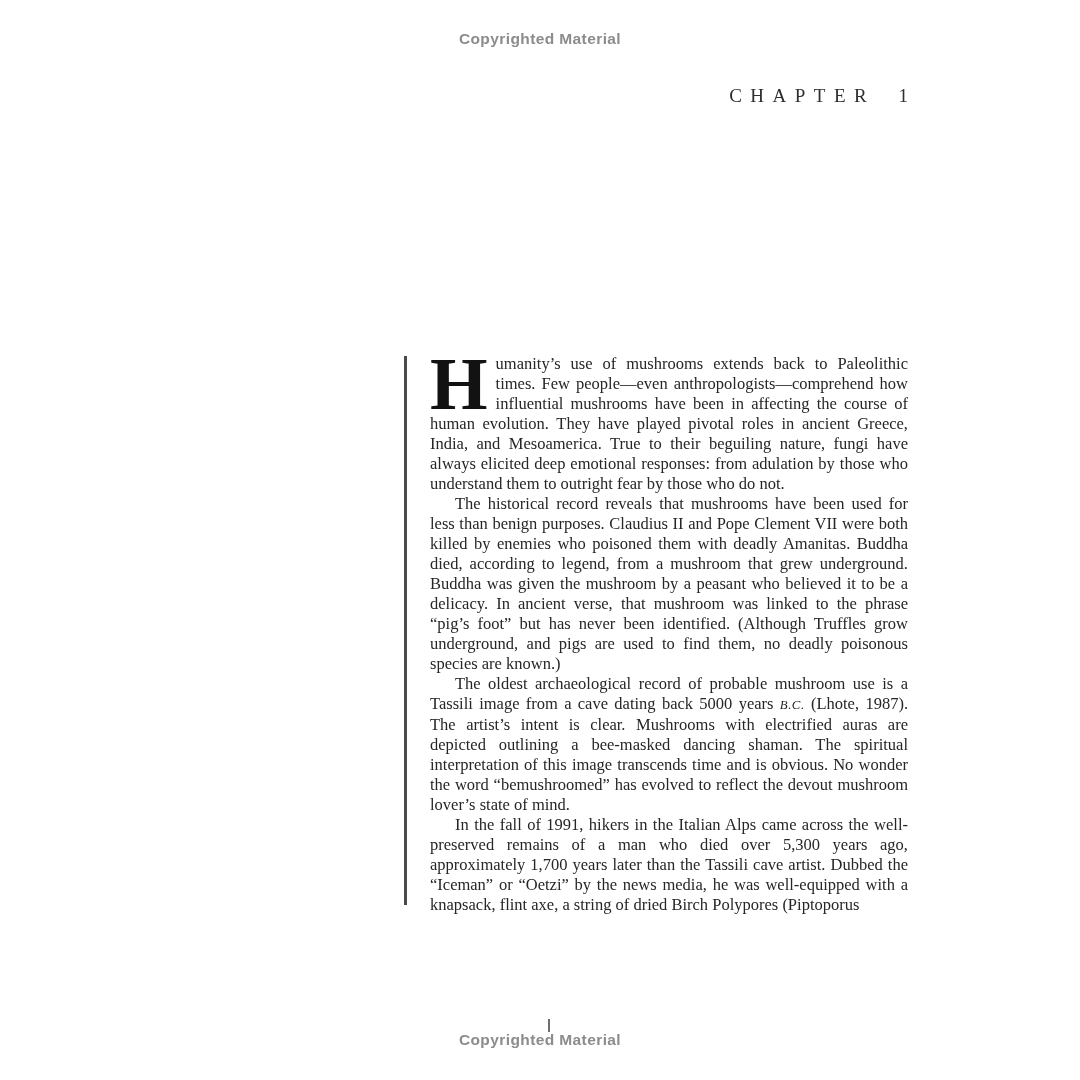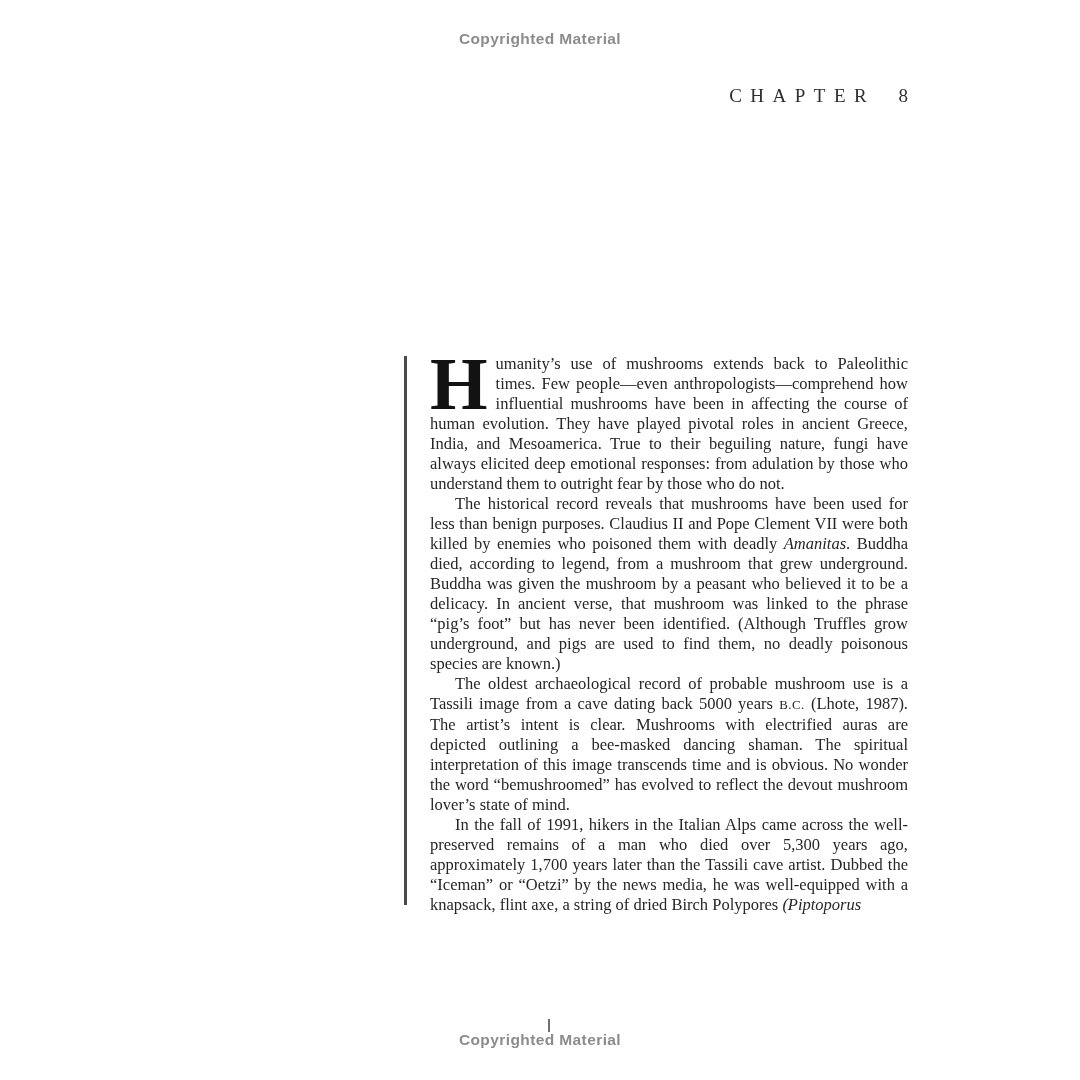--- a/index.html
+++ b/index.html
@@ -93,31 +93,31 @@
   #body-text p.spaced { margin-top: 0; }
   .dropcap {
     float: left;
     font-family: "Liberation Serif", serif;
     font-weight: 700;
     font-size: 74px;
     line-height: 56px;
     margin: 2px 8px 0 0;
     color: #121212;
   }
-  .run-italic { font-style: italic; }
-  .run-smallcaps { font-size: 0.78em; letter-spacing: 0.5px; }
+  .run-italic { }
+  .run-smallcaps { font-size: 0.78em; letter-spacing: 0.5px; font-style: italic; }
 </style>
 </head>
 <body>
 
 <div id="page" style="--page-bg: #ffffff; --notice-color: #8c8c8c; --heading-color: #141414; --body-color: #262626; --rule-color: #4a4a4a;">
 
   <div id="top-notice" class="notice">Copyrighted Material</div>
 
-  <div id="chapter-label">CHAPTER 8</div>
+  <div id="chapter-label">CHAPTER 1</div>
 
 
   <div id="vertical-rule"></div>
 
   <div id="body-text">
       <p><span class="dropcap">H</span><span>umanity’s use of mushrooms extends back to Paleolithic times. Few people—even anthropologists—comprehend how influential mushrooms have been in affecting the course of human evolution. They have played pivotal roles in ancient Greece, India, and Mesoamerica. True to their beguiling nature, fungi have always elicited deep emotional responses: from adulation by those who understand them to outright fear by those who do not.</span></p>
       <p class="indent"><span>The historical record reveals that mushrooms have been used for less than benign purposes. Claudius II and Pope Clement VII were both killed by enemies who poisoned them with deadly </span><span class="run-italic">Amanitas</span><span>. Buddha died, according to legend, from a mushroom that grew underground. Buddha was given the mushroom by a peasant who believed it to be a delicacy. In ancient verse, that mushroom was linked to the phrase “pig’s foot” but has never been identified. (Although Truffles grow underground, and pigs are used to find them, no deadly poisonous species are known.)</span></p>
       <p class="indent"><span>The oldest archaeological record of probable mushroom use is a Tassili image from a cave dating back 5000 years </span><span class="run-smallcaps">B.C.</span><span> (Lhote, 1987). The artist’s intent is clear. Mushrooms with electrified auras are depicted outlining a bee-masked dancing shaman. The spiritual interpretation of this image transcends time and is obvious. No wonder the word “bemushroomed” has evolved to reflect the devout mushroom lover’s state of mind.</span></p>
       <p class="indent spaced"><span>In the fall of 1991, hikers in the Italian Alps came across the well-preserved remains of a man who died over 5,300 years ago, approximately 1,700 years later than the Tassili cave artist. Dubbed the “Iceman” or “Oetzi” by the news media, he was well-equipped with a knapsack, flint axe, a string of dried Birch Polypores </span><span class="run-italic">(Piptoporus</span></p>
     </div>

